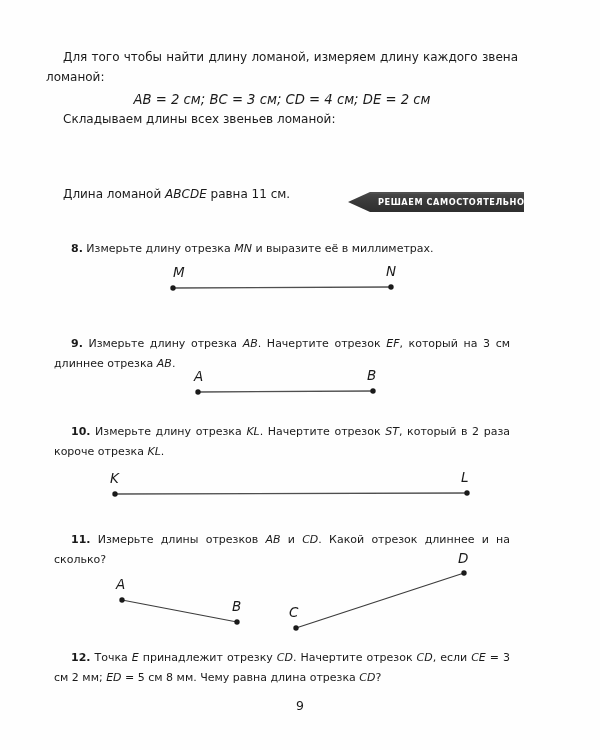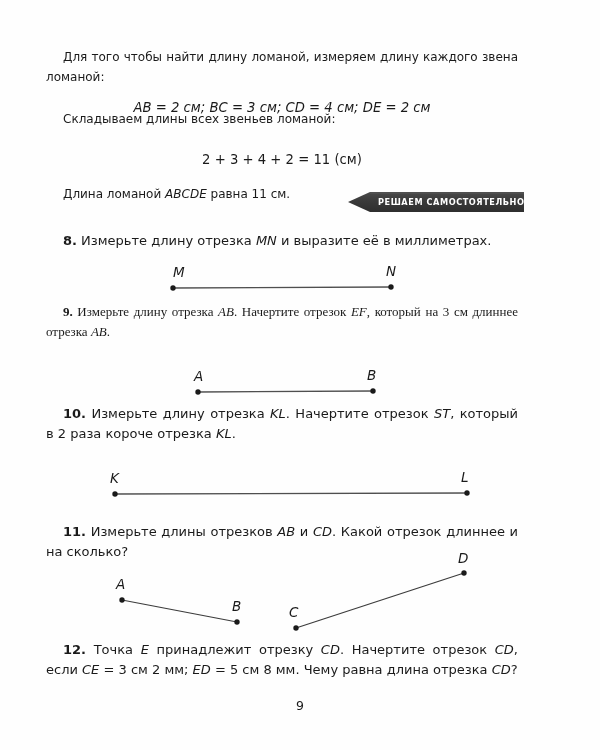--- a/index.html
+++ b/index.html
@@ -32,21 +32,21 @@
     line-height: 19.5px;
     text-align: justify;
     text-justify: inter-word;
     margin: 0;
   }
   .para.indent { text-indent: 17px; }
   .centered {
     font-size: 13.2px;
     line-height: 19.5px;
     text-align: center;
-    margin: 8px;
+    margin: 0;
   }
   .it { font-style: italic; }
   .bd { font-weight: bold; }
 
   
   .ribbon-wrap {
     position: absolute;
     left: 348px;
     top: 191px;
     width: 176px;
@@ -69,24 +69,24 @@
     color: #ffffff;
     font-size: 8.2px;
     font-weight: bold;
     letter-spacing: 0.55px;
     font-family: "DejaVu Sans", "Liberation Sans", sans-serif;
     white-space: nowrap;
   }
 
   
   .task-text {
-    font-size: 13px;
+    font-size: 11px;
     line-height: 19.5px;
     text-align: justify;
-    margin: 0;
+    margin: 8px;
     text-indent: 17px;
   }
 
   
   .figure {
     position: absolute;
     left: 0;
     width: 600px;
   }
   .fig-svg { display: block; }
@@ -116,23 +116,20 @@
   </div>
 
   <div class="col" style="top:90px;">
     <p class="centered it">AB = 2 см; BC = 3 см; CD = 4 см; DE = 2 см</p>
   </div>
 
   <div class="col" style="top:110px;">
     <p class="para indent">Складываем длины всех звеньев ломаной:</p>
   </div>
 
-  <div class="col" style="top:142px;">
-    <p class="centered">2 + 3 + 4 + 2 = 11 (см)</p>
-  </div>
 
   <div class="col" style="top:185px;">
     <p class="para indent"><span>Длина ломаной </span><span class="it">ABCDE</span><span> равна 11 см.</span></p>
   </div>
 
   <div class="ribbon-wrap">
     <svg class="ribbon" width="176" height="22" viewBox="0 0 176 22">
       <defs>
         <linearGradient id="gr" x1="0" y1="0" x2="0" y2="1">
           <stop offset="0%" stop-color="#4a4a4a"></stop>
@@ -188,25 +185,25 @@
       <g>
         <line x1="296" y1="628" x2="464" y2="573" stroke="#3c3c3c" stroke-width="1.25"></line>
         <circle cx="296" cy="628" r="2.7" fill="#1a1a1a"></circle>
         <circle cx="464" cy="573" r="2.7" fill="#1a1a1a"></circle>
         <text class="seg-label" x="289" y="617">C</text>
         <text class="seg-label" x="458" y="563">D</text>
       </g>
     </svg>
   </div>
 
-  <div class="col" style="top:302px;font-family:Liberation Serif, serif;">
+  <div class="col" style="top:326px;">
     <p class="task-text"><span class="bd">9.</span><span> Измерьте длину отрезка </span><span class="it">AB</span><span>. Начертите отрезок </span><span class="it">EF</span><span>, который на 3 см длиннее отрезка </span><span class="it">AB</span><span>.</span></p>
   </div>
 
-  <div class="col" style="top:404px;">
+  <div class="col" style="top:414px;">
     <p class="task-text"><span class="bd">10.</span><span> Измерьте длину отрезка </span><span class="it">KL</span><span>. Начертите отрезок </span><span class="it">ST</span><span>, который в 2 раза короче отрезка </span><span class="it">KL</span><span>.</span></p>
   </div>
 
   <div class="col" style="top:522px;">
     <p class="task-text"><span class="bd">11.</span><span> Измерьте длины отрезков </span><span class="it">AB</span><span> и </span><span class="it">CD</span><span>. Какой отрезок длиннее и на сколько?</span></p>
   </div>
 
   <div class="col" style="top:640px;">
     <p class="task-text"><span class="bd">12.</span><span> Точка </span><span class="it">E</span><span> принадлежит отрезку </span><span class="it">CD</span><span>. Начертите отрезок </span><span class="it">CD</span><span>, если </span><span class="it">CE</span><span> = 3 см 2 мм; </span><span class="it">ED</span><span> = 5 см 8 мм. Чему равна длина отрезка </span><span class="it">CD</span><span>?</span></p>
   </div>

